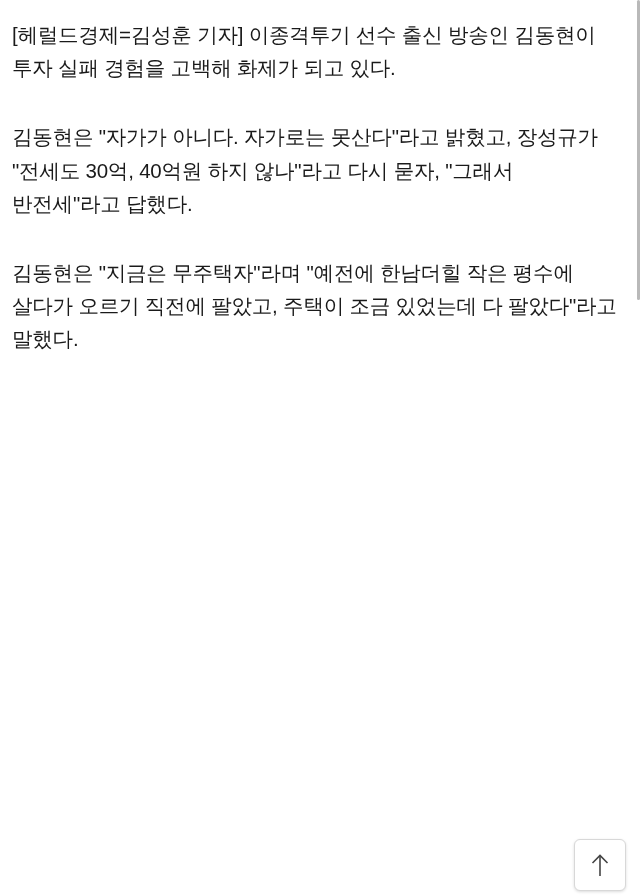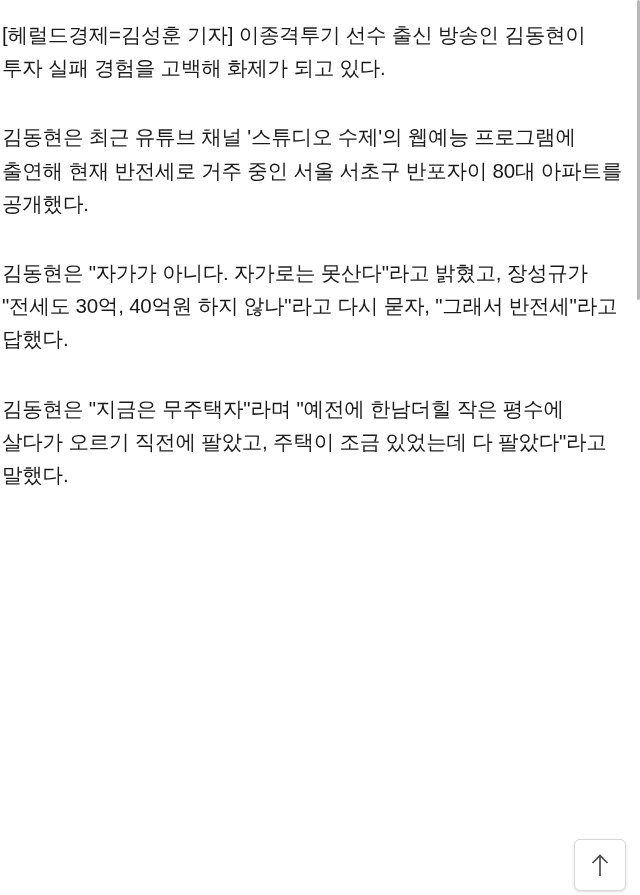--- a/index.html
+++ b/index.html
@@ -9,21 +9,21 @@
     background: #ffffff;
   }
   body {
     width: 640px;
     height: 895px;
     position: relative;
     overflow: hidden;
     font-family: "Liberation Sans", "DejaVu Sans", sans-serif;
   }
   #article {
-    padding: 18px 16px 0 2px;
+    padding: 18px 16px 0 12px;
   }
   #article p {
     margin: 0 0 36px 0;
     font-size: 20.5px;
     line-height: 1.62;
     color: #1a1a1a;
     letter-spacing: -0.2px;
     word-break: keep-all;
     text-align: left;
   }
@@ -66,21 +66,20 @@
     height: 300px;
     background: #b9b9b9;
     border-radius: 2px;
   }
 </style>
 </head>
 <body>
 
 <div id="article">
   <p>[헤럴드경제=김성훈 기자] 이종격투기 선수 출신 방송인 김동현이 투자 실패 경험을 고백해 화제가 되고 있다.</p>
-  <p>김동현은 최근 유튜브 채널 '스튜디오 수제'의 웹예능 프로그램에 출연해 현재 반전세로 거주 중인 서울 서초구 반포자이 80대 아파트를 공개했다.</p>
   <p>김동현은 "자가가 아니다. 자가로는 못산다"라고 밝혔고, 장성규가 "전세도 30억, 40억원 하지 않나"라고 다시 묻자, "그래서 반전세"라고 답했다.</p>
   <p>김동현은 "지금은 무주택자"라며 "예전에 한남더힐 작은 평수에 살다가 오르기 직전에 팔았고, 주택이 조금 있었는데 다 팔았다"라고 말했다.</p>
 </div>
 
 <div id="scroll-top-button">
   <span>
     <svg width="22" height="26" viewBox="0 0 22 26" aria-hidden="true">
       <line x1="11" y1="24" x2="11" y2="4" stroke="#444444" stroke-width="1.6"></line>
       <polyline points="3.5,11 11,3.5 18.5,11" fill="none" stroke="#444444" stroke-width="1.6"></polyline>
     </svg>

